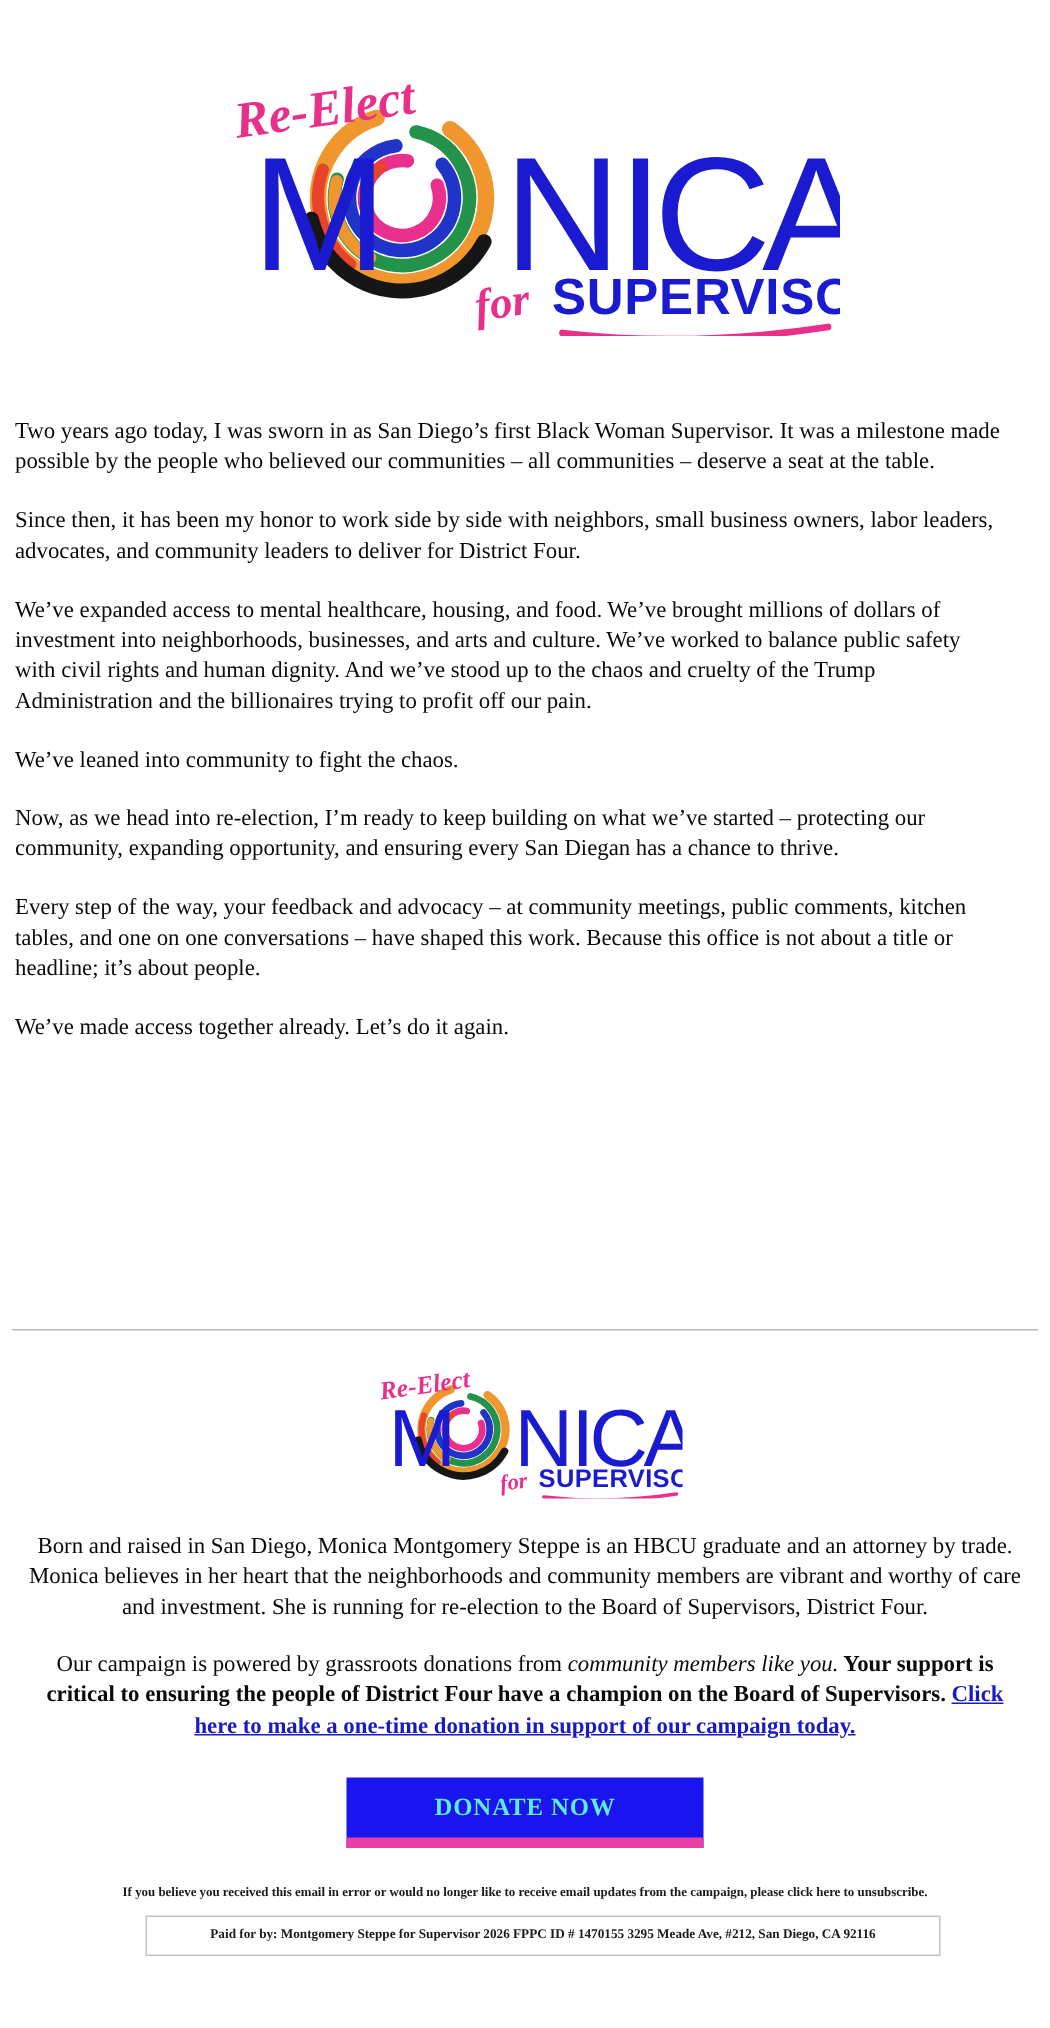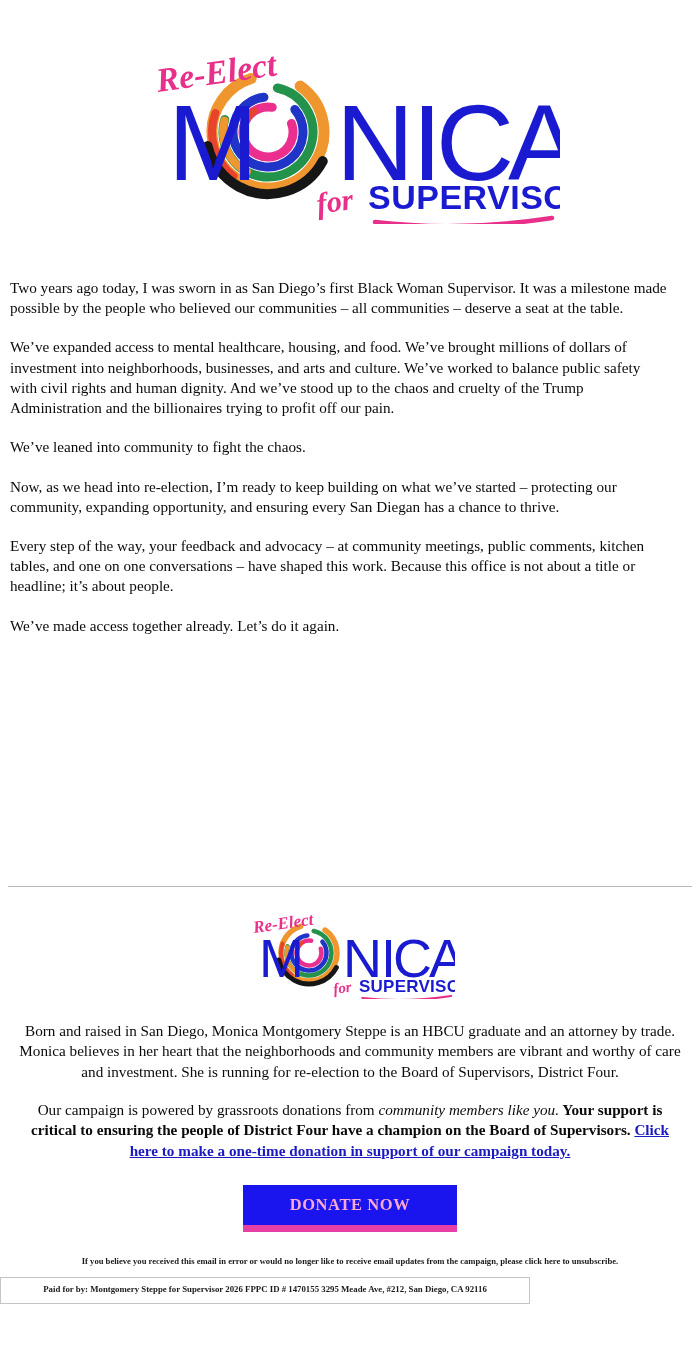--- a/index.html
+++ b/index.html
@@ -97,24 +97,24 @@
     text-decoration: underline;
   }
 
   
   .btn-wrap {
     display: flex;
     justify-content: center;
     margin-top: 24px;
   }
   .donate-btn {
-    width: 214px;
+    width: 238px;
     box-sizing: border-box;
     background: #1a14ee;
-    color: #f9a8d4;
+    color: #5eead4;
     font-family: "Liberation Serif", serif;
     font-weight: bold;
     font-size: 16.5px;
     letter-spacing: 0.6px;
     text-align: center;
     padding: 11px 0 11px 0;
     border: none;
     border-bottom: 7px solid #e63fa5;
     cursor: pointer;
     line-height: 1.1;
@@ -125,22 +125,23 @@
     margin: 24px 16px 0 16px;
     text-align: center;
     font-size: 8.6px;
     font-weight: bold;
     line-height: 1.3;
     color: #1a1a1a;
     font-family: "Liberation Serif", serif;
   }
   .disclosure-wrap {
     display: flex;
-    justify-content: flex-start;
+    justify-content: center;
     margin-top: 10px;
+    margin-left: 24px;
   }
   .disclosure {
     width: 530px;
     box-sizing: border-box;
     border: 1px solid #c4c4c4;
     padding: 6px 10px 7px 10px;
     text-align: center;
     font-size: 8.8px;
     font-weight: bold;
     line-height: 1.35;
@@ -177,20 +178,21 @@
 
       <text x="178" y="168" fill="#e8308a" font-family="'Liberation Serif', serif" font-style="italic" font-weight="bold" font-size="30" transform="rotate(-8 178 168)">for</text>
       <text x="228" y="163" fill="#1a1ad0" font-family="'Liberation Sans', sans-serif" font-weight="bold" font-size="34" letter-spacing="0.5">SUPERVISOR</text>
       <path d="M235 176 Q320 186 412 172" fill="none" stroke="#e8308a" stroke-width="4.5" stroke-linecap="round"></path>
     </svg>
   </div>
 </div>
 
 <div class="letter">
   <p>Two years ago today, I was sworn in as San Diego’s first Black Woman Supervisor. It was a milestone made possible by the people who believed our communities – all communities – deserve a seat at the table.</p>
+  <p>Since then, it has been my honor to work side by side with neighbors, small business owners, labor leaders, advocates, and community leaders to deliver for District Four.</p>
   <p>We’ve expanded access to mental healthcare, housing, and food. We’ve brought millions of dollars of investment into neighborhoods, businesses, and arts and culture. We’ve worked to balance public safety with civil rights and human dignity. And we’ve stood up to the chaos and cruelty of the Trump Administration and the billionaires trying to profit off our pain.</p>
   <p>We’ve leaned into community to fight the chaos.</p>
   <p>Now, as we head into re-election, I’m ready to keep building on what we’ve started – protecting our community, expanding opportunity, and ensuring every San Diegan has a chance to thrive.</p>
   <p>Every step of the way, your feedback and advocacy – at community meetings, public comments, kitchen tables, and one on one conversations – have shaped this work. Because this office is not about a title or headline; it’s about people.</p>
   <p>We’ve made access together already. Let’s do it again.</p>
 </div>
 
 <div class="divider-wrap">
   <div class="divider"></div>
 </div>

